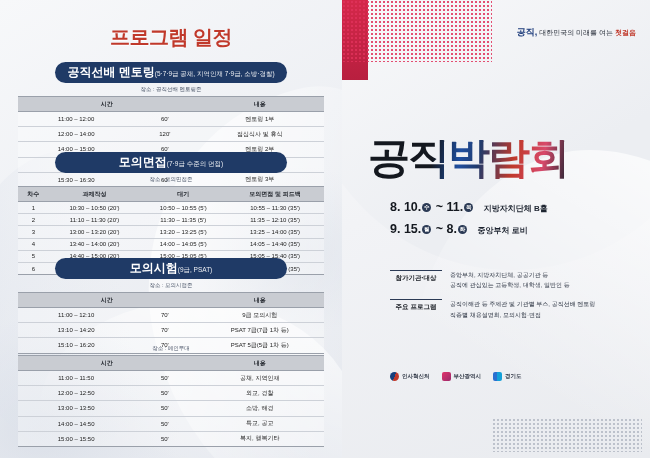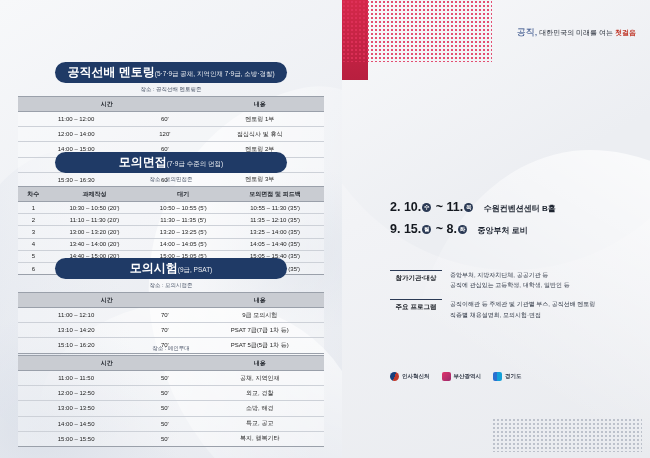--- a/index.html
+++ b/index.html
@@ -89,21 +89,21 @@
     background-size:4px 4px;opacity:.85;
   }
   .dots-bl{
     position:absolute;left:150px;bottom:6px;width:150px;height:34px;
     background-image:radial-gradient(#8e96a6 .9px, transparent 1px);
     background-size:4px 4px;opacity:.5;
   }
   .tagline{
     position:absolute;right:14px;top:26px;font-size:7px;color:#1d2430;white-space:nowrap;
   }
-  .tagline .kw{color:#1b3a7a;font-weight:normal;font-size:9px;}
+  .tagline .kw{color:#1b3a7a;font-weight:bold;font-size:9px;}
   .tagline .kr{color:#c0392b;font-weight:bold;}
 
   .year{
     position:absolute;left:30px;top:90px;font-size:34px;font-weight:bold;
     color:#14181f;letter-spacing:-1px;
   }
   .psf{
     position:absolute;left:145px;top:104px;font-size:12.5px;font-weight:bold;
     letter-spacing:2.4px;color:#14181f;
   }
@@ -141,20 +141,21 @@
 </head>
 <body>
 
 <div class="poster">
 
   <div class="left">
     <div class="swoosh sw1"></div>
     <div class="swoosh sw2"></div>
     <div class="swoosh sw3"></div>
 
+    <div class="prog-title">프로그램 일정</div>
 
     <div class="section sec1">
       <div class="sec-head">
         <b>공직선배 멘토링</b><span>(5·7·9급 공채, 지역인재 7·9급, 소방·경찰)</span>
       </div>
       <div class="sec-place">장소 : 공직선배 멘토링존</div>
       <table class="tbl">
         <colgroup>
             <col style="width:38%">
             <col style="width:20%">
@@ -347,27 +348,28 @@
     <div class="redband"></div>
     <div class="dots"></div>
     <div class="dots-bl"></div>
 
     <div class="tagline">
       <span class="kw">공직,</span>
       <span>대한민국의 미래를 여는</span>
       <span class="kr">첫걸음</span>
     </div>
 
+    <div class="bigtitle">공직박람회</div>
 
     <div class="dates">
       <div class="drow">
-        <span>2. 10.</span><span class="day">수</span>
+        <span>8. 10.</span><span class="day">수</span>
         <span>~</span>
         <span>11.</span><span class="day">목</span>
-        <span class="venue">수원컨벤션센터 B홀</span>
+        <span class="venue">지방자치단체 B홀</span>
       </div>
       <div class="drow">
         <span>9. 15.</span><span class="day">월</span>
         <span>~</span>
         <span>8.</span><span class="day">화</span>
         <span class="venue">중앙부처 로비</span>
       </div>
     </div>
 
     <div class="info">

